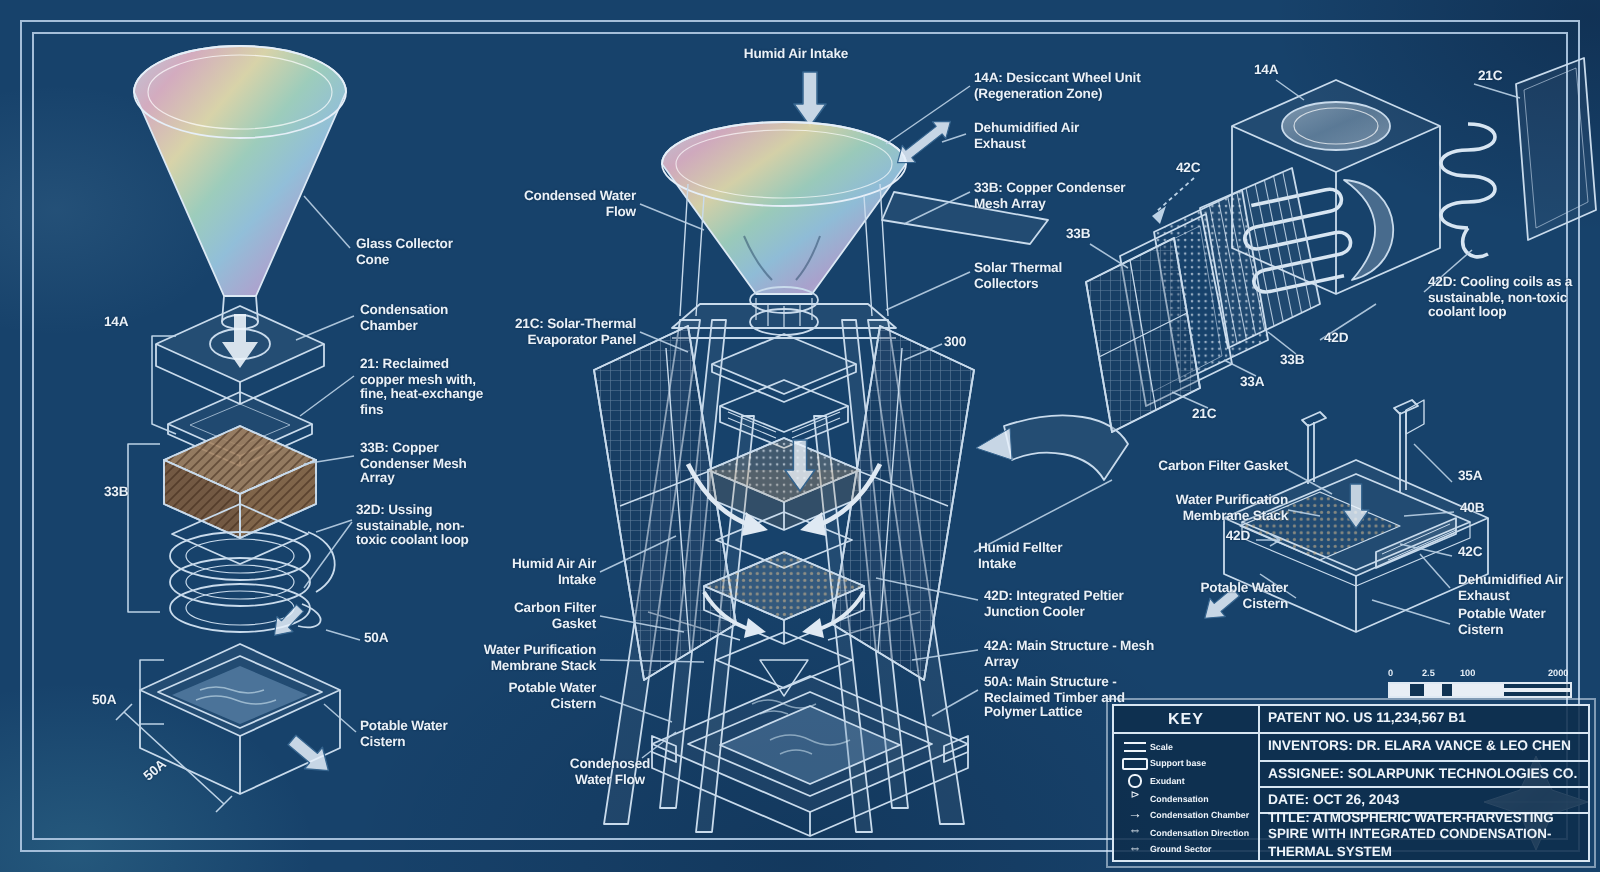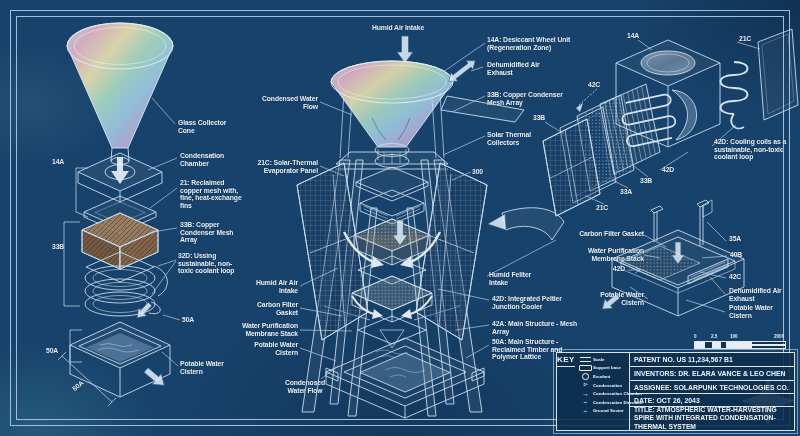--- a/index.html
+++ b/index.html
@@ -13,21 +13,21 @@
       #17426b;}
   svg.art{position:absolute;left:0;top:0;}
   .lbl{position:absolute;font-size:6.8px;line-height:1.14;font-weight:bold;color:#eaf1f8;
        letter-spacing:-.1px;text-shadow:0 0 1px rgba(8,35,64,.9);z-index:5;}
   .ra{text-align:right}.ctr{text-align:center}
   .rot{transform:rotate(-40deg)}
   
   .tblock{position:absolute;left:556px;top:352px;width:237px;height:77px;z-index:6;
     display:flex;border:1px solid #d8e6f2;outline:1px solid rgba(216,230,242,.55);outline-offset:2px;
     background:rgba(14,46,76,.88);color:#eef4fa;}
-  .tb-key-col{width:72px;border-right:1px solid #d8e6f2;display:flex;}
+  .tb-key-col{width:72px;border-right:1px solid #d8e6f2;display:flex;flex-direction:column;}
   .tb-key-head{height:13px;line-height:13px;text-align:center;font-weight:bold;font-size:8px;
     border-bottom:1px solid #d8e6f2;letter-spacing:.5px;}
   .tb-key-items{flex:1;padding:2px 2px 0 3px;}
   .krow{display:flex;align-items:center;height:8.6px;}
   .ksym{width:15px;display:flex;align-items:center;justify-content:center;color:#eef4fa;flex:none;}
   .klab{font-size:4.4px;font-weight:bold;letter-spacing:0;white-space:nowrap;}
   .sym-lines{width:11px;height:3px;border-top:1px solid #eef4fa;border-bottom:1px solid #eef4fa;}
   .sym-rect{width:11px;height:3.5px;border:1px solid #eef4fa;border-radius:1px;}
   .sym-circ{width:4.5px;height:4.5px;border:1px solid #eef4fa;border-radius:50%;}
   .sym-tri{font-size:5.5px;line-height:1;}

